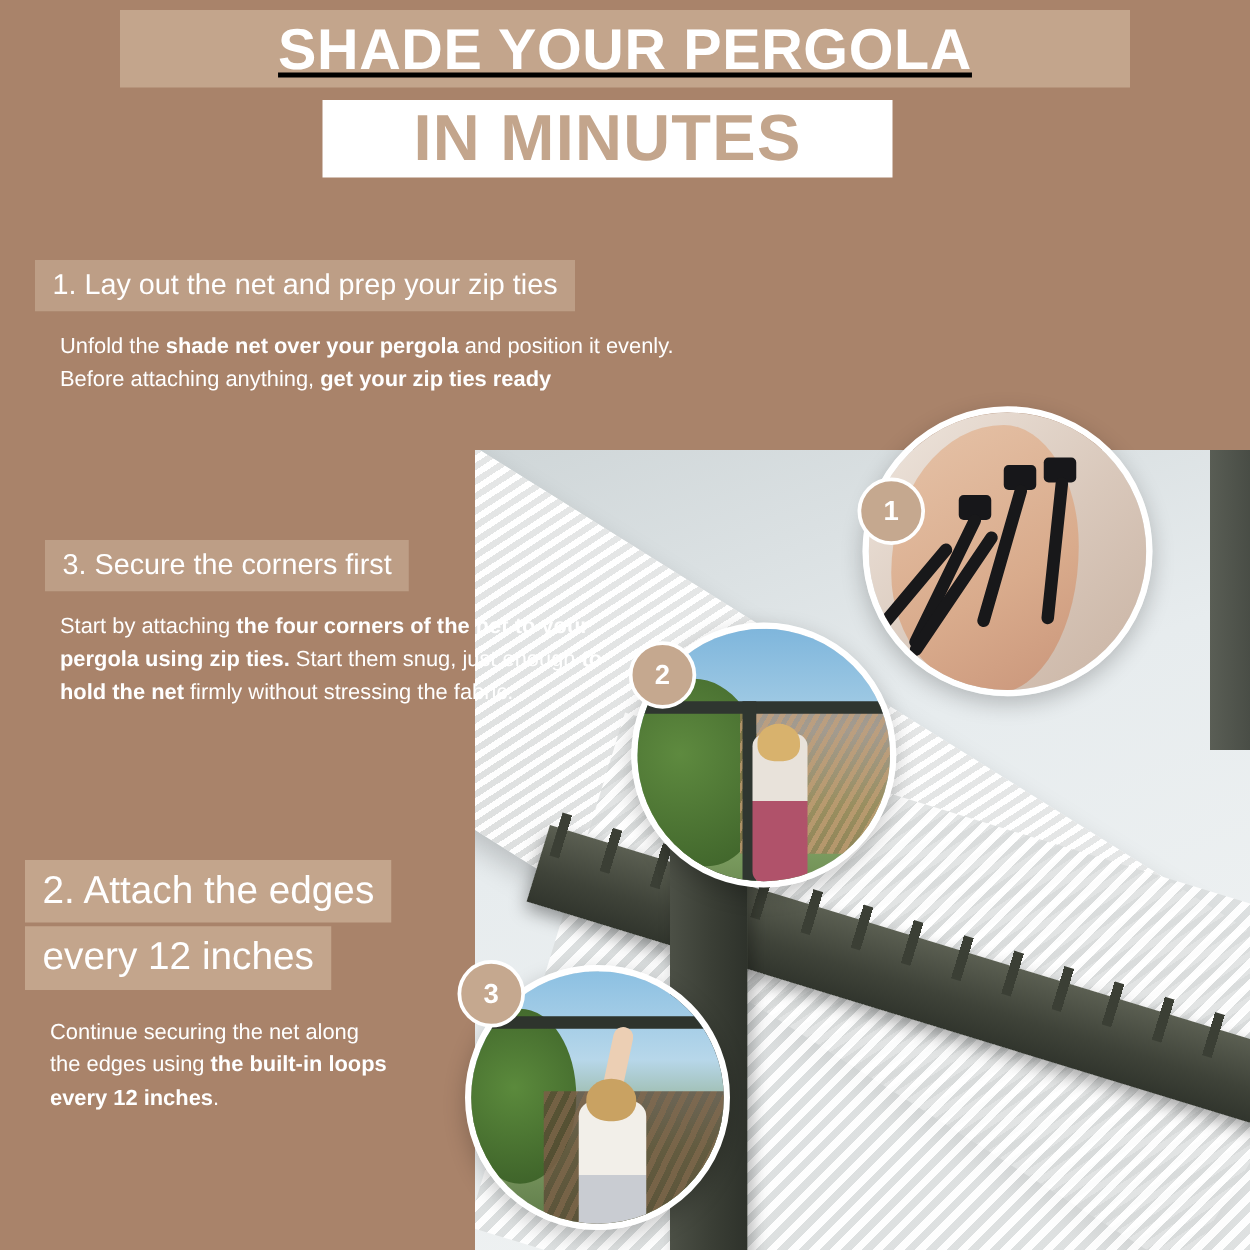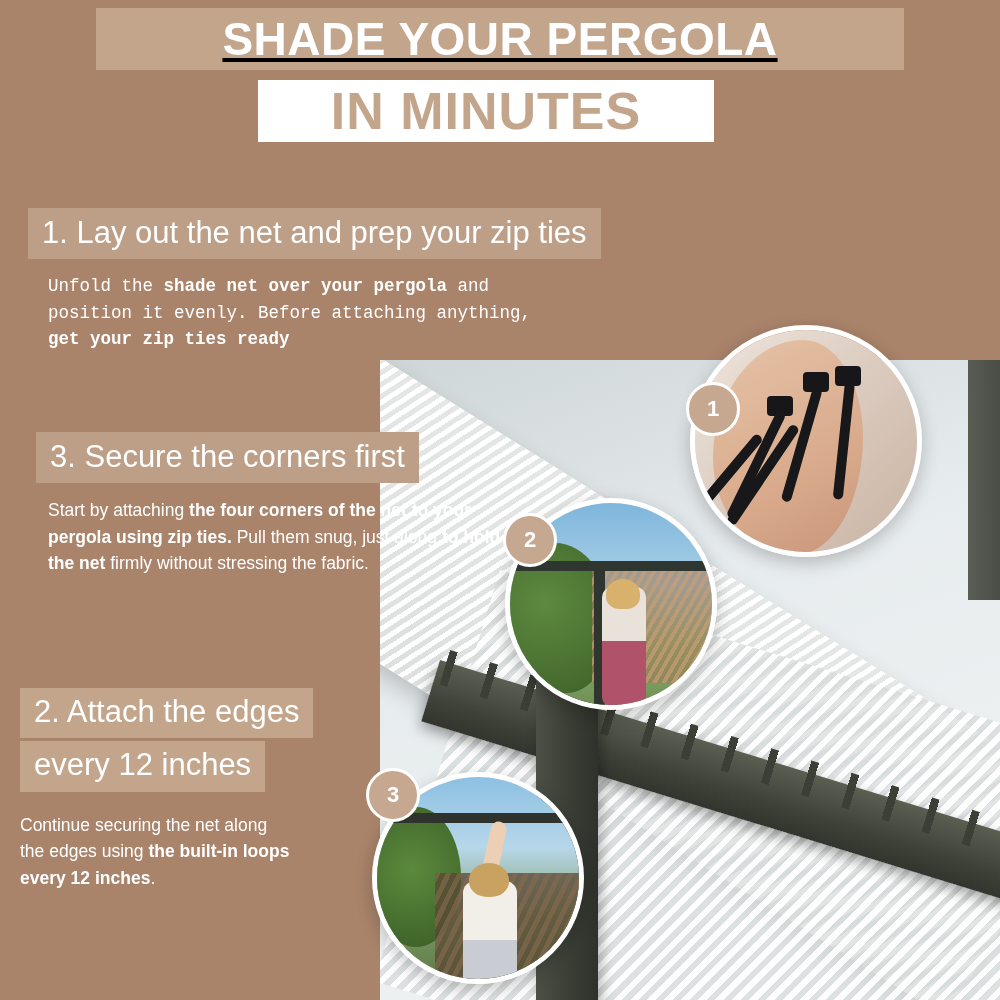--- a/index.html
+++ b/index.html
@@ -106,51 +106,51 @@
     font-weight:bold;
     color:#c3a58c;
     letter-spacing:1px;
   }
 
   
   .step-title {
     display:inline-block;
     background:#bd9e86;
     color:#ffffff;
-    font-size:31px;
+    font-size:23px;
     line-height:1.26;
     padding:5px 14px 7px 14px;
     white-space:nowrap;
   }
 
   .step-body {
     color:#ffffff;
     font-size:17.5px;
     line-height:1.52;
   }
   .step-body b { font-weight:bold; }
 
   #step1 { position:absolute; left:28px; top:208px; width:770px; }
-  #step1 .step-body { margin-top:14px; margin-left:20px; width:505px;font-family:Liberation Mono, monospace; }
+  #step1 .step-body { margin-top:14px; margin-left:20px; width:505px; }
 
   #step2 { position:absolute; left:28px; top:432px; width:520px; }
   #step2 .step-title { margin-left:8px; }
   #step2 .step-body { margin-top:14px; margin-left:20px; width:462px; }
 
   #step3 { position:absolute; left:20px; top:688px; width:470px; }
   #step3 .t1, #step3 .t2 {
     display:inline-block;
     background:#c3a58c;
     color:#ffffff;
     font-size:31px;
     line-height:1.3;
     padding:4px 14px 6px 14px;
   }
   #step3 .t2 { margin-top:3px; }
-  #step3 .step-body { margin-top:20px; width:272px; }
+  #step3 .step-body { margin-top:20px; margin-left:20px; width:272px; }
 
   
   .circle {
     position:absolute;
     border-radius:50%;
     border:5px solid #ffffff;
     overflow:hidden;
     box-shadow:0 6px 18px rgba(0,0,0,.22);
   }
   .num {
@@ -234,21 +234,21 @@
 <div id="step1">
   <div class="step-title">1.  Lay out the net and prep your zip ties</div>
   <div class="step-body">
     <span>Unfold the </span><b>shade net over your pergola</b><span> and position it evenly. Before attaching anything, </span><b>get your zip ties ready</b>
   </div>
 </div>
 
 <div id="step2">
   <div class="step-title">3. Secure the corners first</div>
   <div class="step-body">
-    <span>Start by attaching </span><b>the four corners of the net to your pergola using zip ties.</b><span> Pull them snug, just along </span><b>to hold the net</b><span> firmly without stressing the fabric.</span>
+    <span>Start by attaching </span><b>the four corners of the net to your pergola using zip ties.</b><span> Start them snug, just enough </span><b>to hold the net</b><span> firmly without stressing the fabric.</span>
   </div>
 </div>
 
 <div id="step3">
   <div class="t1">2. Attach the edges</div>
   <div class="t2">every 12 inches</div>
   <div class="step-body">
     <span>Continue securing the net along the edges using </span><b>the built-in loops every 12 inches</b><span>.</span>
   </div>
 </div>

